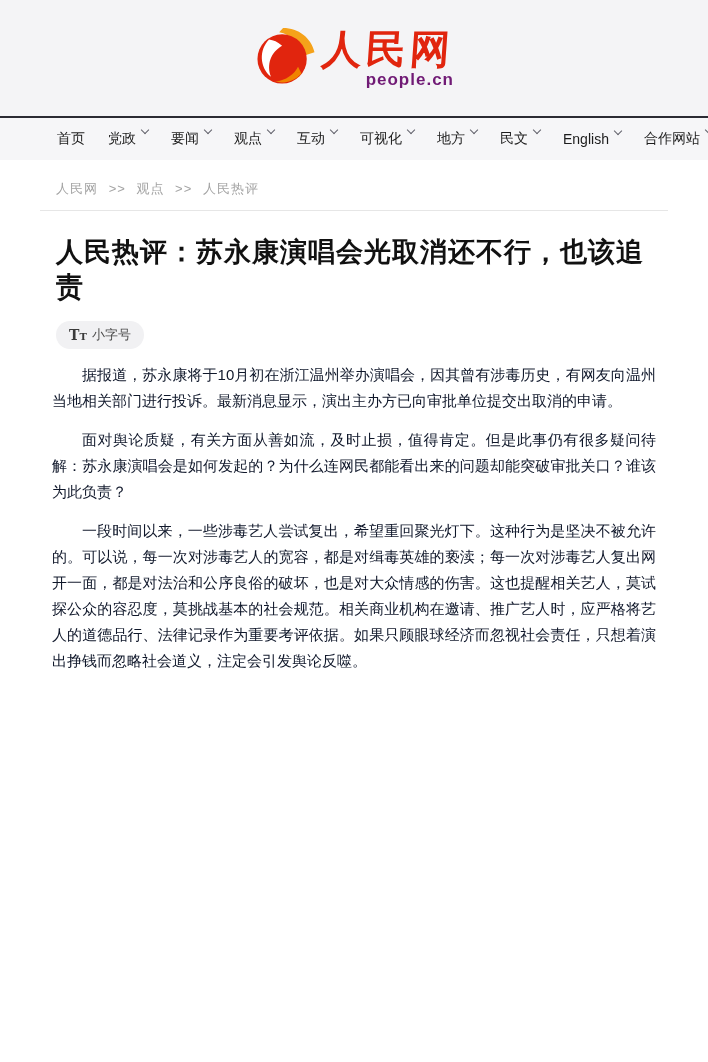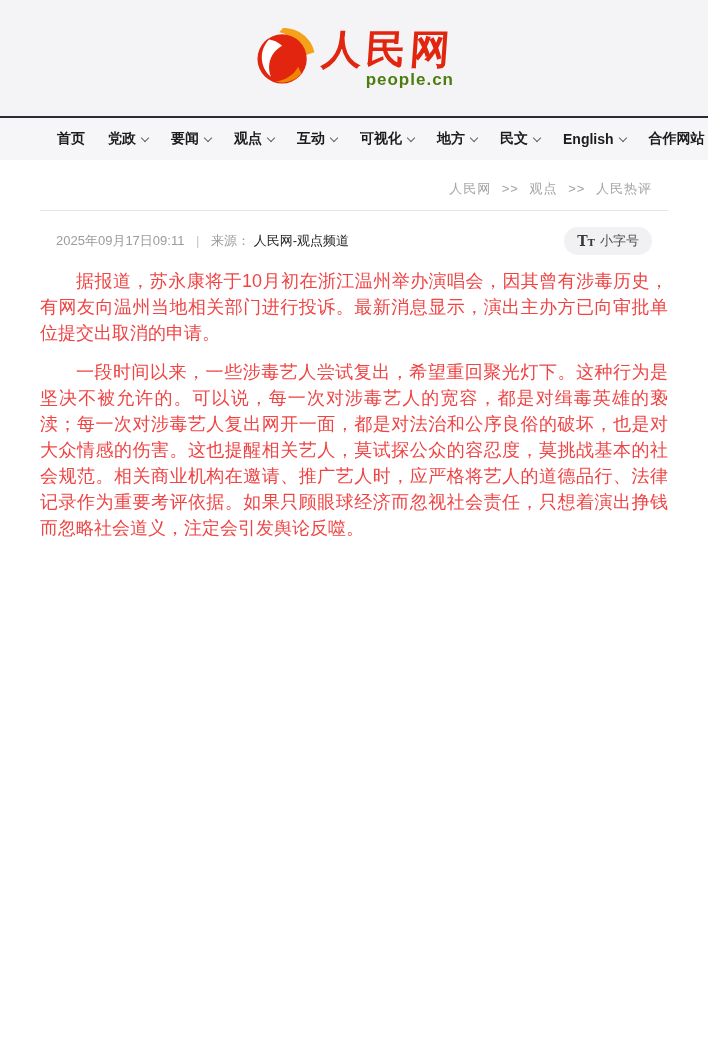--- a/index.html
+++ b/index.html
@@ -17,43 +17,43 @@
     display:flex; align-items:center; justify-content:center;
   }
   .logo { display:flex; align-items:center; gap:6px; }
   .logo-text { display:flex; flex-direction:column; align-items:center; line-height:1; }
   .logo-cn {
     font-family:"DejaVu Serif","Liberation Serif",serif;
     font-size:40px; font-weight:bold; color:#e1250e;
     letter-spacing:4px; transform:skewX(-4deg);
   }
   .logo-en {
-    font-size:17px; font-weight:bold; color:#4d7c0f;
+    font-size:17px; font-weight:bold; color:#701a75;
     letter-spacing:1px; margin-top:2px; align-self:flex-end;padding-left:42px;
   }
 
   
   .top-nav {
     height:42px; background:#f6f6f8;
     display:flex; align-items:center;
     padding-left:57px; gap:23px;
     white-space:nowrap; overflow:hidden;
     font-size:14px; color:#1c1c1c;
   }
-  .nav-item { display:inline-flex; align-items:center; cursor:pointer; flex:0 0 auto;font-weight:bold; }
+  .nav-item { display:inline-flex; cursor:pointer; flex:0 0 auto; }
   .chev {
     display:inline-block; width:6px; height:6px;
     border-right:1.4px solid #61616b; border-bottom:1.4px solid #61616b;
     transform:rotate(45deg); margin-left:6px; margin-top:-3px;
   }
 
   
   .content { padding:0 40px; background:#fff; }
   .breadcrumb {
-    margin:20px 16px 0; font-size:13px; color:#a3a3a3; letter-spacing:1px;text-align:right;
+    margin:20px 16px 0; font-size:13px; color:#a3a3a3; letter-spacing:1px;
   }
   .breadcrumb .bc-sep { margin:0 6px; color:#a3a3a3; }
   .rule { border:0; border-top:1px solid #e6e6e6; margin:12px 0 0; }
 
   .article-title {
     margin:24px 16px 0; font-size:27px; font-weight:bold; color:#111;
     letter-spacing:1px; line-height:1.3;
   }
   .byline { margin:18px 16px 0; font-size:14px; color:#333; }
 
@@ -68,22 +68,22 @@
     background:#f1f1f3; border:0; border-radius:14px;
     padding:5px 13px; font-size:13px; color:#4a4a4a; cursor:pointer;
     font-family:"Liberation Sans","DejaVu Sans",sans-serif;
   }
   .tt-icon { font-family:"DejaVu Serif","Liberation Serif",serif; font-weight:bold; color:#3a3a3a; line-height:1; }
   .tt-big { font-size:14px; }
   .tt-small { font-size:10px; }
 
   .article-body { margin-top:8px; }
   .article-body p {
-    margin:13px 0; font-size:18px; line-height:26px;
-    text-indent:2em; color:#ef4444; text-align:justify;
+    margin:13px 12px; font-size:15px; line-height:26px;
+    text-indent:2em; color:#0f172a; text-align:justify;
   }
 </style>
 </head>
 <body>
 
 <header class="site-header">
   <div class="logo">
     <span>
       <svg width="62" height="58" viewBox="0 0 64 60" aria-hidden="true">
         <path d="M30 1 C46 1 59 11 62.5 26 L49 30.5 C46.5 17 38 7.5 26 5.5 Z" fill="#f5a21a"></path>
@@ -169,39 +169,35 @@
       </span>
     
       <span>
         <span class="bc-sep">&gt;&gt;</span>
         <span>人民热评</span>
       </span>
     </div>
 
   <hr class="rule">
 
+  <h1 class="article-title">人民热评：苏永康演唱会光取消还不行，也该追责</h1>
 
 
   <div class="meta-row">
-    <div class="meta-left">
-      <span>2025年09月17日09:11</span>
-      <span class="meta-sep">|</span>
-      <span>来源：</span>
-      <span class="source-name">人民网-观点频道</span>
-    </div>
     <button class="font-size-btn">
       <span class="tt-icon"><span class="tt-big">T</span><span class="tt-small">T</span></span>
       <span>小字号</span>
     </button>
   </div>
 
   <article class="article-body">
 
       <p>据报道，苏永康将于10月初在浙江温州举办演唱会，因其曾有涉毒历史，有网友向温州当地相关部门进行投诉。最新消息显示，演出主办方已向审批单位提交出取消的申请。</p>
 
+      <p>面对舆论质疑，有关方面从善如流，及时止损，值得肯定。但是此事仍有很多疑问待解：苏永康演唱会是如何发起的？为什么连网民都能看出来的问题却能突破审批关口？谁该为此负责？</p>
 
 
 
 
       <p>一段时间以来，一些涉毒艺人尝试复出，希望重回聚光灯下。这种行为是坚决不被允许的。可以说，每一次对涉毒艺人的宽容，都是对缉毒英雄的亵渎；每一次对涉毒艺人复出网开一面，都是对法治和公序良俗的破坏，也是对大众情感的伤害。这也提醒相关艺人，莫试探公众的容忍度，莫挑战基本的社会规范。相关商业机构在邀请、推广艺人时，应严格将艺人的道德品行、法律记录作为重要考评依据。如果只顾眼球经济而忽视社会责任，只想着演出挣钱而忽略社会道义，注定会引发舆论反噬。</p>
 
     </article>
 
 </main>
 

